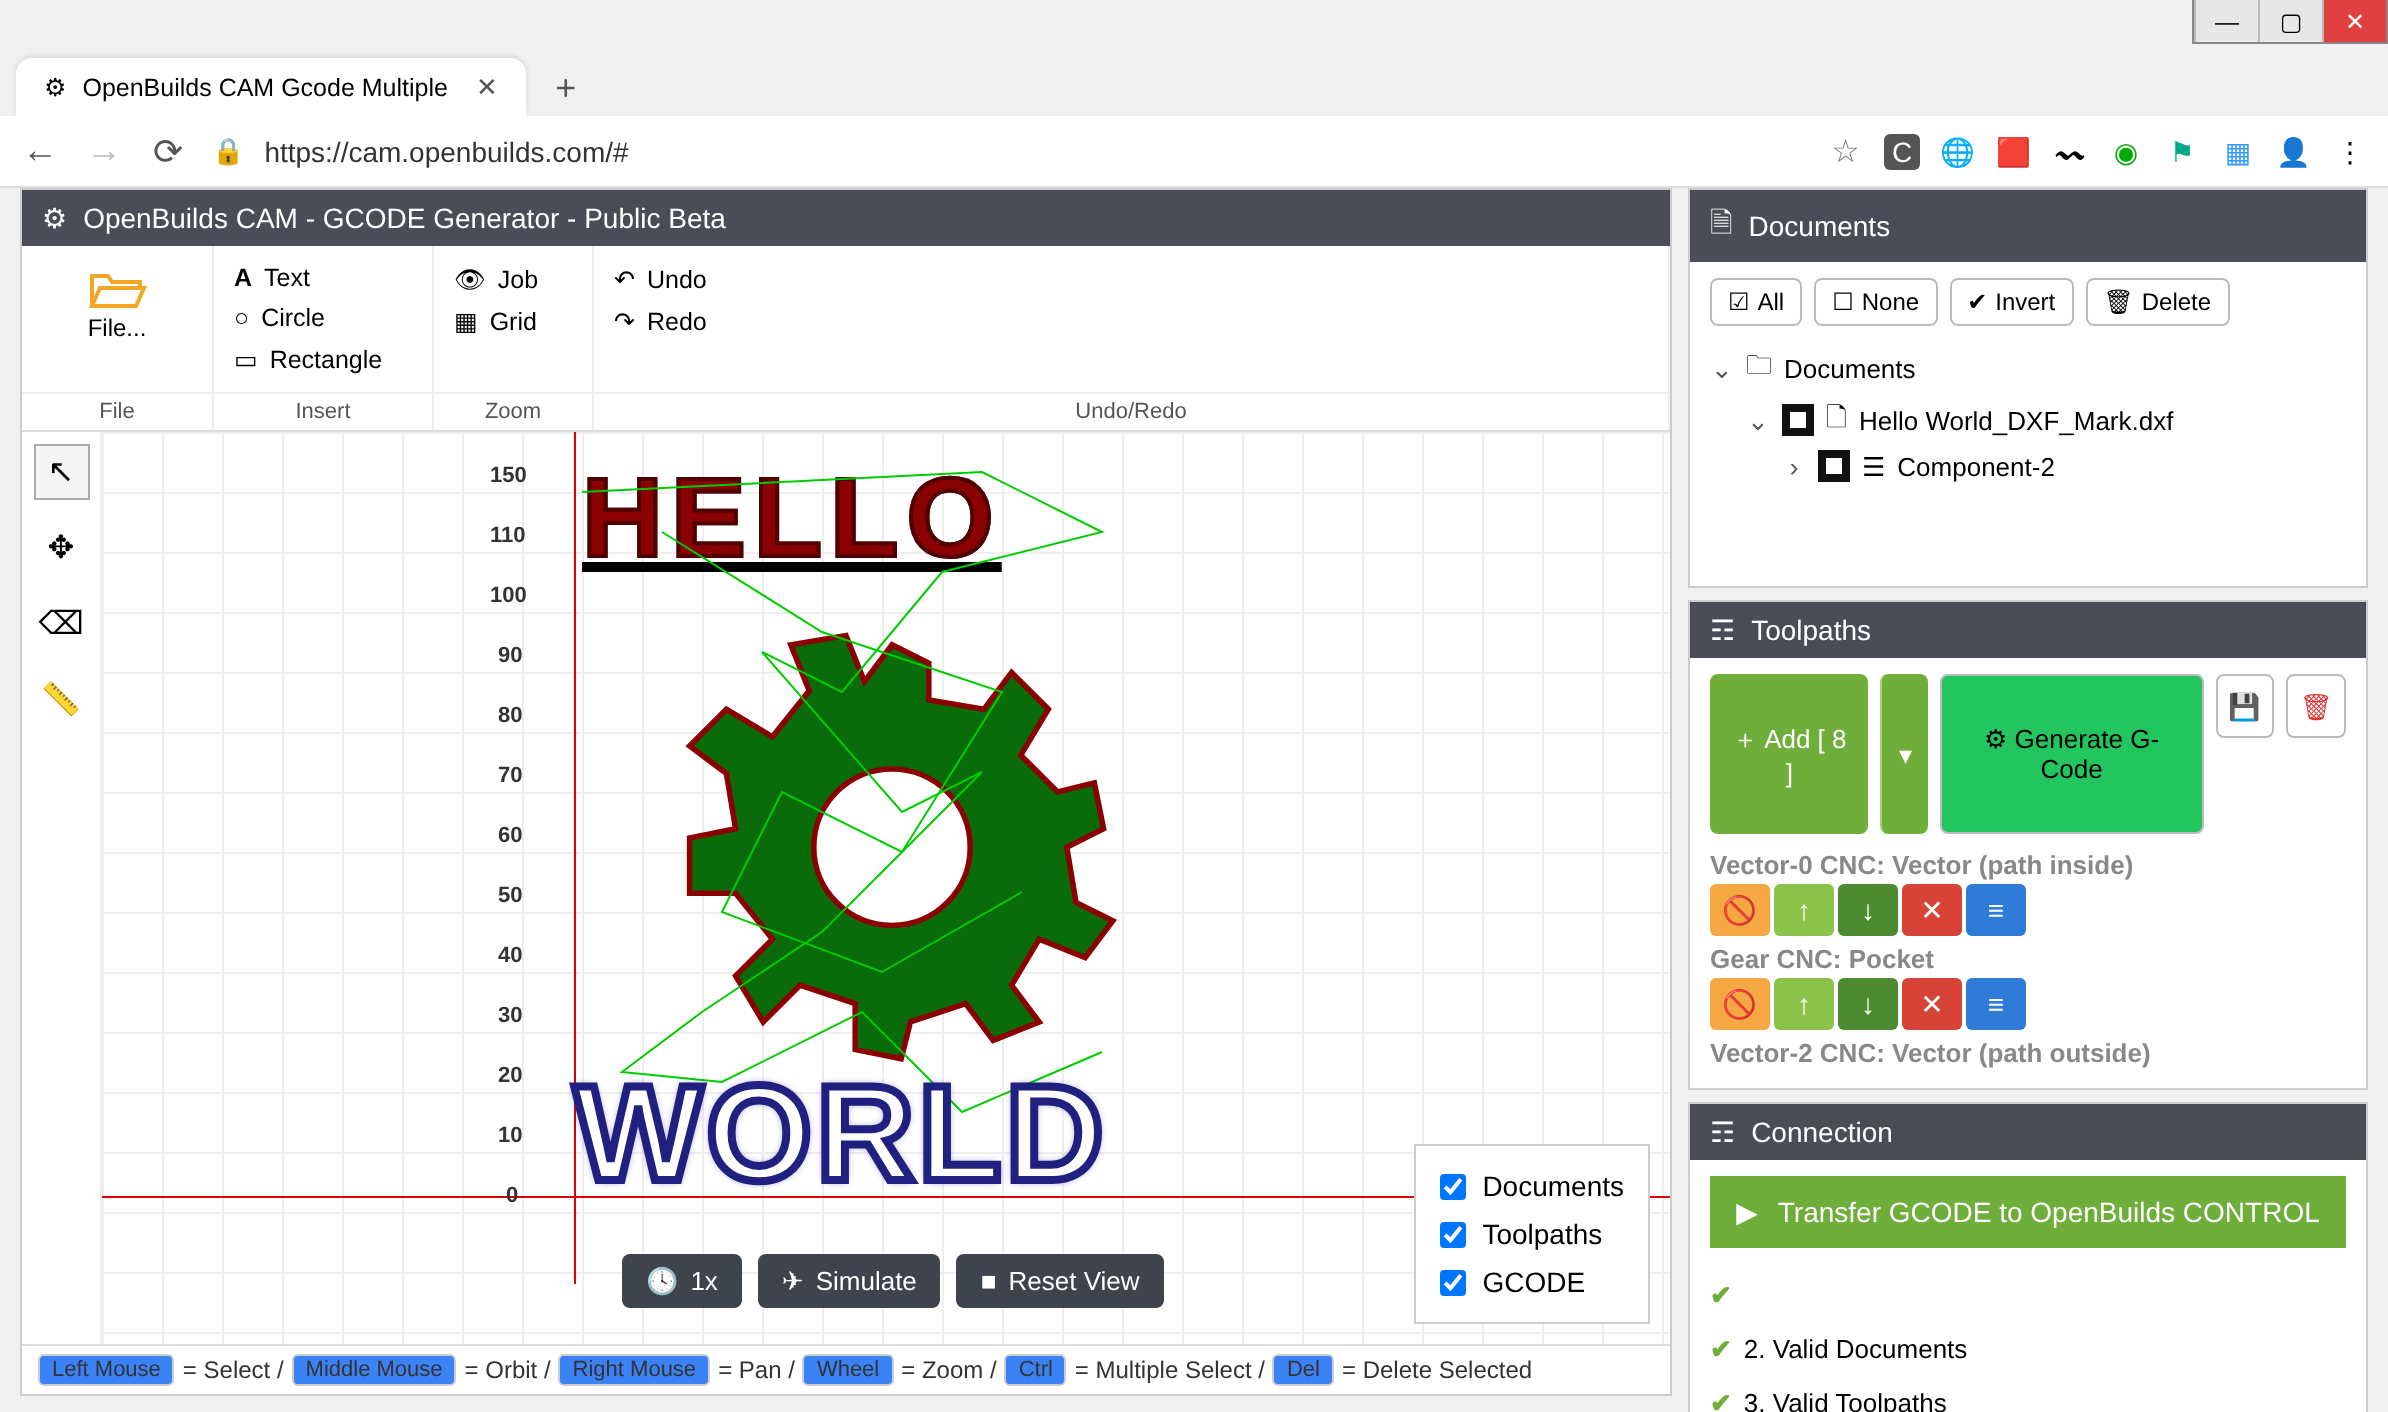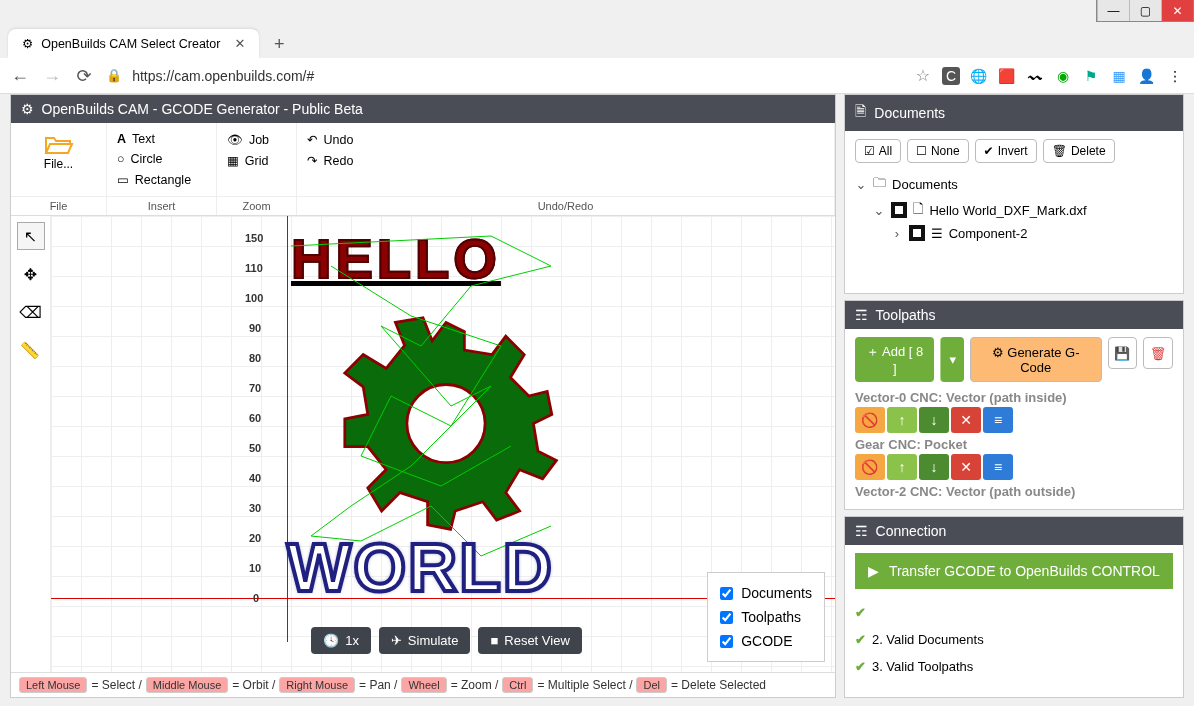--- a/index.html
+++ b/index.html
@@ -68,39 +68,39 @@
            -webkit-text-stroke:4px #202080; letter-spacing:2px; text-shadow:0 0 4px #303090; position:absolute; top:302px; left:-4px;}
   .green-lines { position:absolute; top:0; left:0; pointer-events:none; }
 
   .layer-box { position:absolute; right:10px; bottom:10px; background:#fff; border:1px solid #ccc; padding:8px 12px; font-size:14px; }
   .layer-box label { display:flex; align-items:center; gap:8px; padding:4px 0; }
 
   .sim-bar { position:absolute; left:260px; bottom:18px; display:flex; gap:8px; }
   .sim-bar .chip { background:#3f434b; color:#fff; border-radius:4px; padding:6px 12px; font-size:13px; display:flex; align-items:center; gap:6px; cursor:pointer; }
 
   .hint-bar { border-top:1px solid #ddd; padding:4px 8px; font-size:12px; color:#333; display:flex; gap:4px; flex-wrap:wrap; align-items:center;}
-  .hint-bar .key { background:#fca5a5; border:1px solid #ccc; border-radius:3px; padding:1px 6px; font-size:11px;}
+  .hint-bar .key { background:#3b82f6; border:1px solid #ccc; border-radius:3px; padding:1px 6px; font-size:11px;}
 
   
   .right { width:340px; display:flex; flex-direction:column; gap:6px; }
   .panel { background:#fff; border:1px solid #ccc; display:flex; flex-direction:column; }
   .panel-h { background:#4a4d55; color:#fff; padding:6px 10px; font-size:14px; display:flex; align-items:center; gap:8px; }
   .panel-c { padding:8px 10px; font-size:13px; overflow:auto; }
 
   .doc-btns { display:flex; gap:6px; margin-bottom:8px; flex-wrap:wrap; }
   .doc-btns button { font-size:12px; padding:4px 8px; border:1px solid #bbb; background:#fff; border-radius:4px; display:flex; align-items:center; gap:4px; cursor:pointer; }
   .tree-row { display:flex; align-items:center; gap:6px; padding:2px 0; font-size:13px; }
   .tree-row .sqr { width:16px; height:16px; background:#111; display:inline-flex; align-items:center; justify-content:center; }
   .tree-row .sqr span{ width:8px;height:8px;background:#fff;}
   .chev { width:12px; display:inline-block; text-align:center; color:#555;}
 
   .tp-actions { display:flex; gap:6px; margin-bottom:8px; }
   .btn-green { background:#6fae3a; color:#fff; border:none; padding:6px 10px; border-radius:4px; font-size:13px; cursor:pointer; }
   .btn-green.dd { border-left:1px solid rgba(255,255,255,.4); padding:6px 8px;}
-  .btn-plain { background:#fdba74; border:1px solid #bbb; padding:6px 10px; border-radius:4px; font-size:13px; cursor:pointer; }
+  .btn-plain { background:#22c55e; border:1px solid #bbb; padding:24px 10px; border-radius:4px; font-size:13px; cursor:pointer; }
   .btn-sqr { width:32px; height:32px; display:flex; align-items:center; justify-content:center; border:1px solid #bbb; border-radius:4px; cursor:pointer;}
   .btn-sqr.red{ color:#d33; }
 
   .tp-item .lbl { color:#888; font-weight:600; font-size:13px; margin:4px 0 2px; }
   .tp-ctrls { display:flex; gap:2px; margin-bottom:4px;}
   .tp-ctrls div { width:30px; height:26px; display:flex; align-items:center; justify-content:center; color:#fff; font-size:14px; border-radius:3px; cursor:pointer;}
   .c-hide{background:#f5a743;} .c-up{background:#8bc34a;} .c-down{background:#4c8b2f;} .c-del{background:#d84338;} .c-cfg{background:#2f7bd8;}
 
   .conn-btn { width:100%; background:#6fae3a; color:#fff; border:none; padding:10px; font-size:14px; display:flex; align-items:center; justify-content:center; gap:10px; cursor:pointer; }
   .conn-list div { display:flex; align-items:center; gap:6px; font-size:13px; padding:6px 0; }
@@ -111,21 +111,21 @@
 
 <div class="win-chrome">
   <div>—</div>
   <div>▢</div>
   <div class="close">✕</div>
 </div>
 
 <div class="tabstrip">
   <div class="browser-tab">
     <span>⚙</span>
-    <span>OpenBuilds CAM Select Creator</span>
+    <span>OpenBuilds CAM Gcode Multiple</span>
     <span class="x">✕</span>
   </div>
   <div class="newtab">+</div>
 </div>
 
 <div class="addrbar">
   <span class="navbtn">←</span>
   <span class="navbtn disabled">→</span>
   <span class="navbtn">⟳</span>
   <div class="url">

